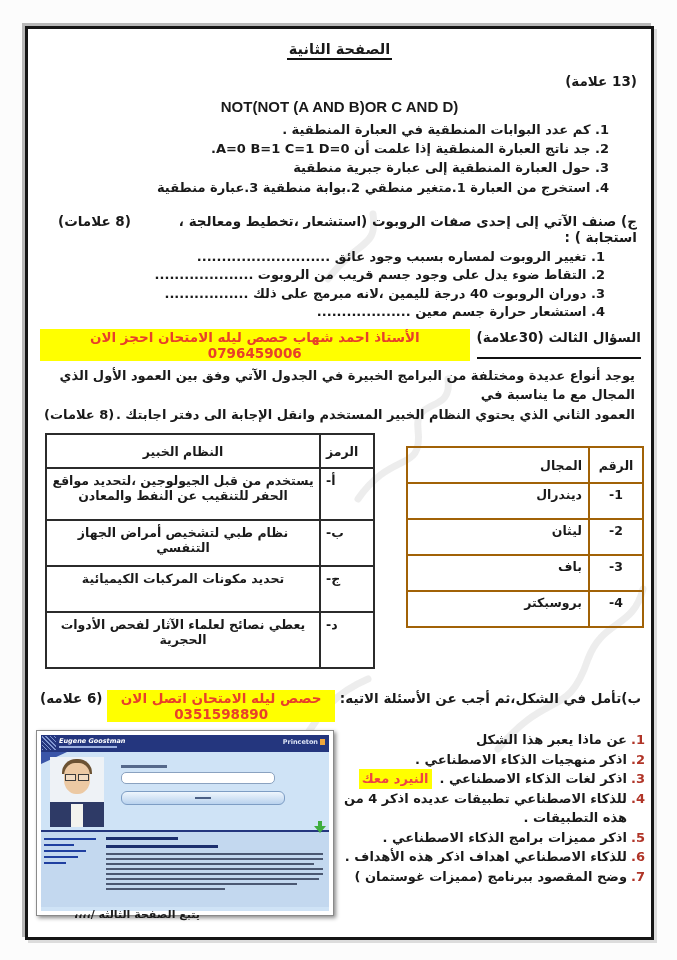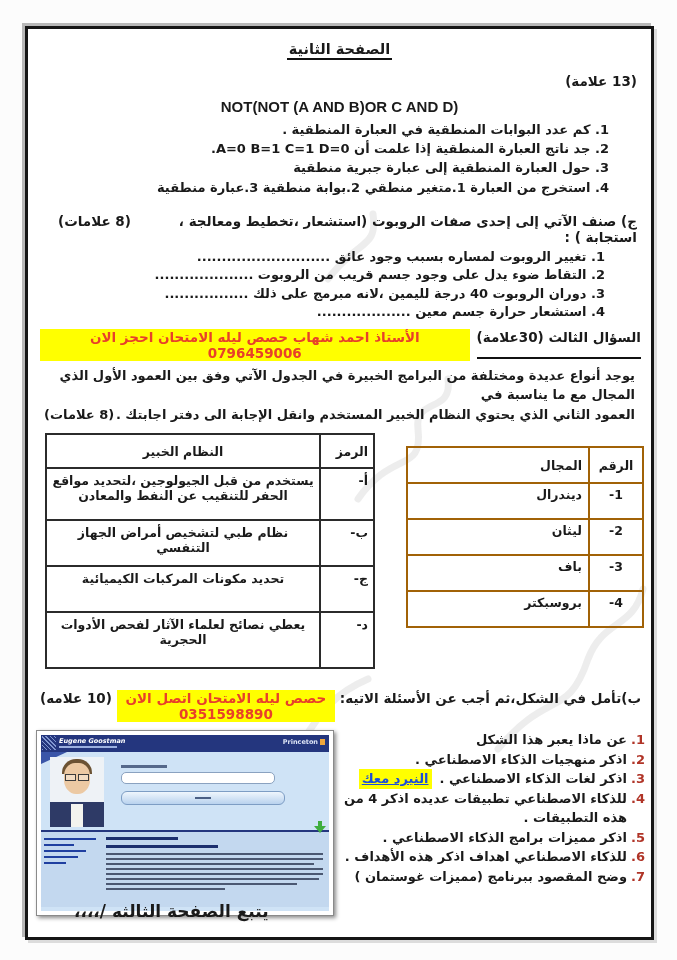--- a/index.html
+++ b/index.html
@@ -30,38 +30,38 @@
   .q3title{font-size:13.5px;border-bottom:2px solid #111;white-space:nowrap;padding-bottom:12px;}
   .ad{background:#ffff00;color:#e8402a;font-size:13.5px;text-align:center;padding:0 4px;}
   .q3row .ad{flex:1;}
   .intro{margin:5px 16px 0 16px;font-size:13px;line-height:1.5;}
   .intro .l1{text-align:right;}
   .intro .l2{display:flex;justify-content:space-between;}
   .tables{position:relative;height:244px;margin-top:9px;}
   table{border-collapse:collapse;}
   .expert{position:absolute;left:17px;top:0;width:330px;}
   .expert td,.expert th{border:2px solid #2b2b2b;font-size:12.5px;font-weight:700;vertical-align:top;padding:4px 5px;}
-  .expert .code-col{width:42px;text-align:right;}
+  .expert .code-col{width:42px;text-align:left;}
   .expert th{text-align:center;height:24px;vertical-align:middle;}
   .expert .desc{text-align:center;}
   .r1{height:52px;} .r2{height:46px;} .r3{height:46px;} .r4{height:56px;}
   .domain{position:absolute;right:7px;top:13px;width:238px;}
   .domain td,.domain th{border:2px solid #a16207;font-size:12.5px;font-weight:700;padding:3px 6px;height:28px;vertical-align:top;}
   .domain .num-col{width:40px;text-align:center;}
   .domain .name{text-align:right;}
   .domain th{vertical-align:middle;text-align:right;}
   .domain th.num-h{text-align:center;}
   .b2row{display:flex;justify-content:space-between;align-items:flex-start;margin:13px 10px 0 12px;gap:5px;font-size:13.5px;}
   .b2row .heading{white-space:nowrap;}
   .figrow{display:flex;margin:8px 6px 0 8px;gap:6px;align-items:flex-start;}
   .questions{width:308px;font-size:13px;line-height:1.5;}
   .q{display:flex;gap:4px;align-items:flex-start;}
   .qnum{color:#b03427;white-space:nowrap;}
-  .hl{background:#ffff00;color:#1d4ed8;padding:0 3px;margin-right:4px;text-decoration:underline;}
-  .footer{position:absolute;left:46px;bottom:16px;font-size:17px;}
+  .hl{background:#ffff00;color:#ef4444;padding:0 3px;margin-right:4px;}
+  .footer{position:absolute;left:46px;bottom:16px;font-size:11px;}
   
   .figure{width:288px;height:176px;background:#fff;border:1px solid #8a8a8a;box-shadow:2px 2px 4px rgba(0,0,0,.45);direction:ltr;padding:4px;flex:none;}
   .fig-inner{position:relative;width:100%;height:100%;background:#cfe3f6;overflow:hidden;}
   .fig-header{position:relative;height:17px;background:#24367e;}
   .hatch{position:absolute;left:1px;top:1px;width:14px;height:14px;background:repeating-linear-gradient(45deg,#8096d0 0 1px,transparent 1px 3px);}
   .brand{position:absolute;left:18px;top:2px;color:#ffffff;font-size:6.5px;font-weight:700;font-style:italic;white-space:nowrap;}
   .brand-sub{position:absolute;left:18px;top:11px;width:58px;height:2px;background:#9cb0e0;}
   .plogo{position:absolute;right:4px;top:3px;color:#dde4f6;font-size:6.5px;font-weight:700;display:flex;gap:2px;align-items:center;}
   .pshield{width:5px;height:6px;background:#f0a63c;display:inline-block;}
   .fig-upper{position:relative;height:78px;}
@@ -190,21 +190,21 @@
         <td class="num-col">4-</td>
         <td class="name">بروسبكتر</td>
       </tr>
     </tbody>
       </table>
   </div>
 
   <div class="b2row">
     <span class="heading">ب)تأمل في الشكل،ثم أجب عن الأسئلة الاتيه:</span>
     <span class="ad">حصص ليله الامتحان اتصل الان 0351598890</span>
-    <span class="marks">(10 علامه)</span>
+    <span class="marks">(6 علامه)</span>
   </div>
 
   <div class="figrow">
     <div class="questions">
       <div class="q">
         <span class="qnum">1.</span>
         <span>عن ماذا يعبر هذا الشكل</span>
       </div>
       <div class="q">
         <span class="qnum">2.</span>

